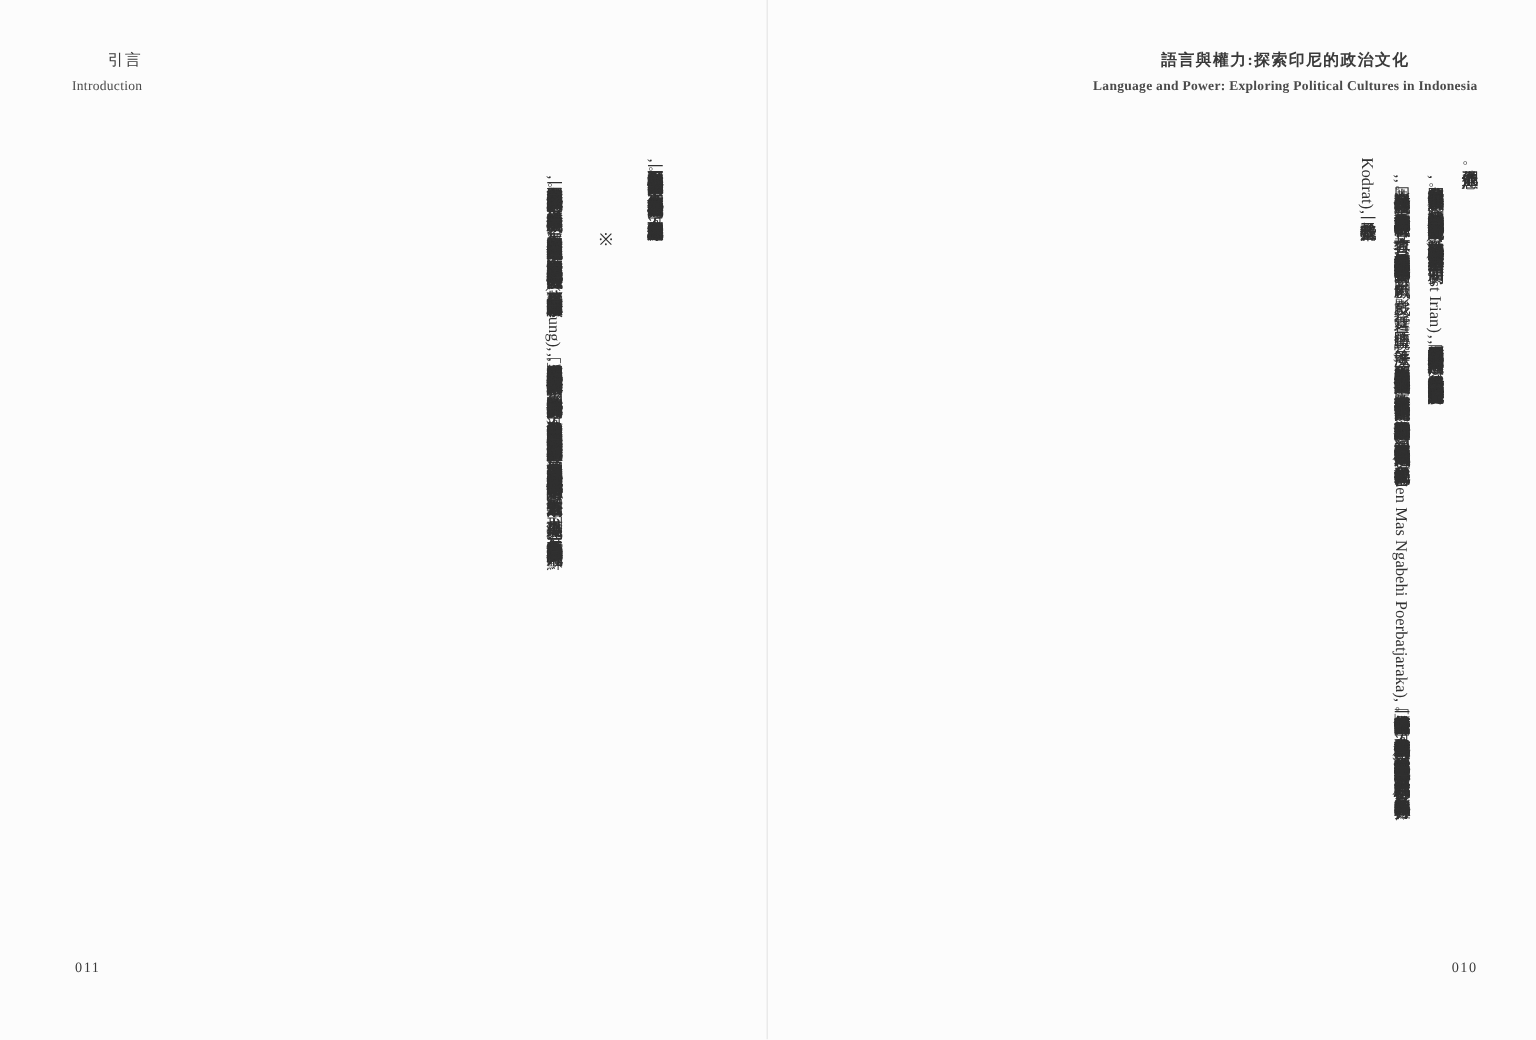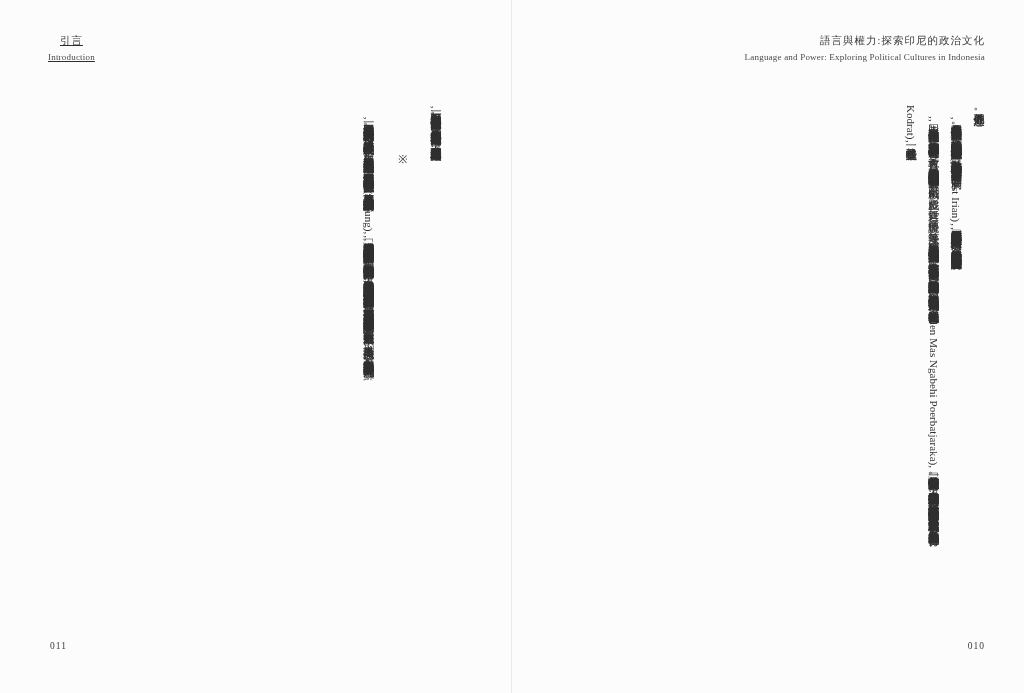--- a/index.html
+++ b/index.html
@@ -24,22 +24,22 @@
     top: 0;
     width: 1px;
     height: 100%;
     background: #eaeaea;
   }
   .page { position: absolute; top: 0; height: 100%; }
   .page-left  { left: 0;    width: 512px; }
   .page-right { left: 512px; width: 512px; }
 
   .page-header { position: absolute; top: 34px; line-height: 1.25; }
-  .header-left  { left: 48px;  text-align: center; text-decoration: underline; }
-  .header-right { right: 39px; text-align: right; }
+  .header-left  { left: 48px;  text-align: right; }
+  .header-right { right: 39px; text-align: center; font-weight: bold; }
   .page-header .zh {
     font-size: 10.5px;
     letter-spacing: 1px;
     color: #3a3a3a;
   }
   .page-header .en {
     font-size: 9px;
     margin-top: 5px;
     color: #4a4a4a;
     letter-spacing: 0.2px;

